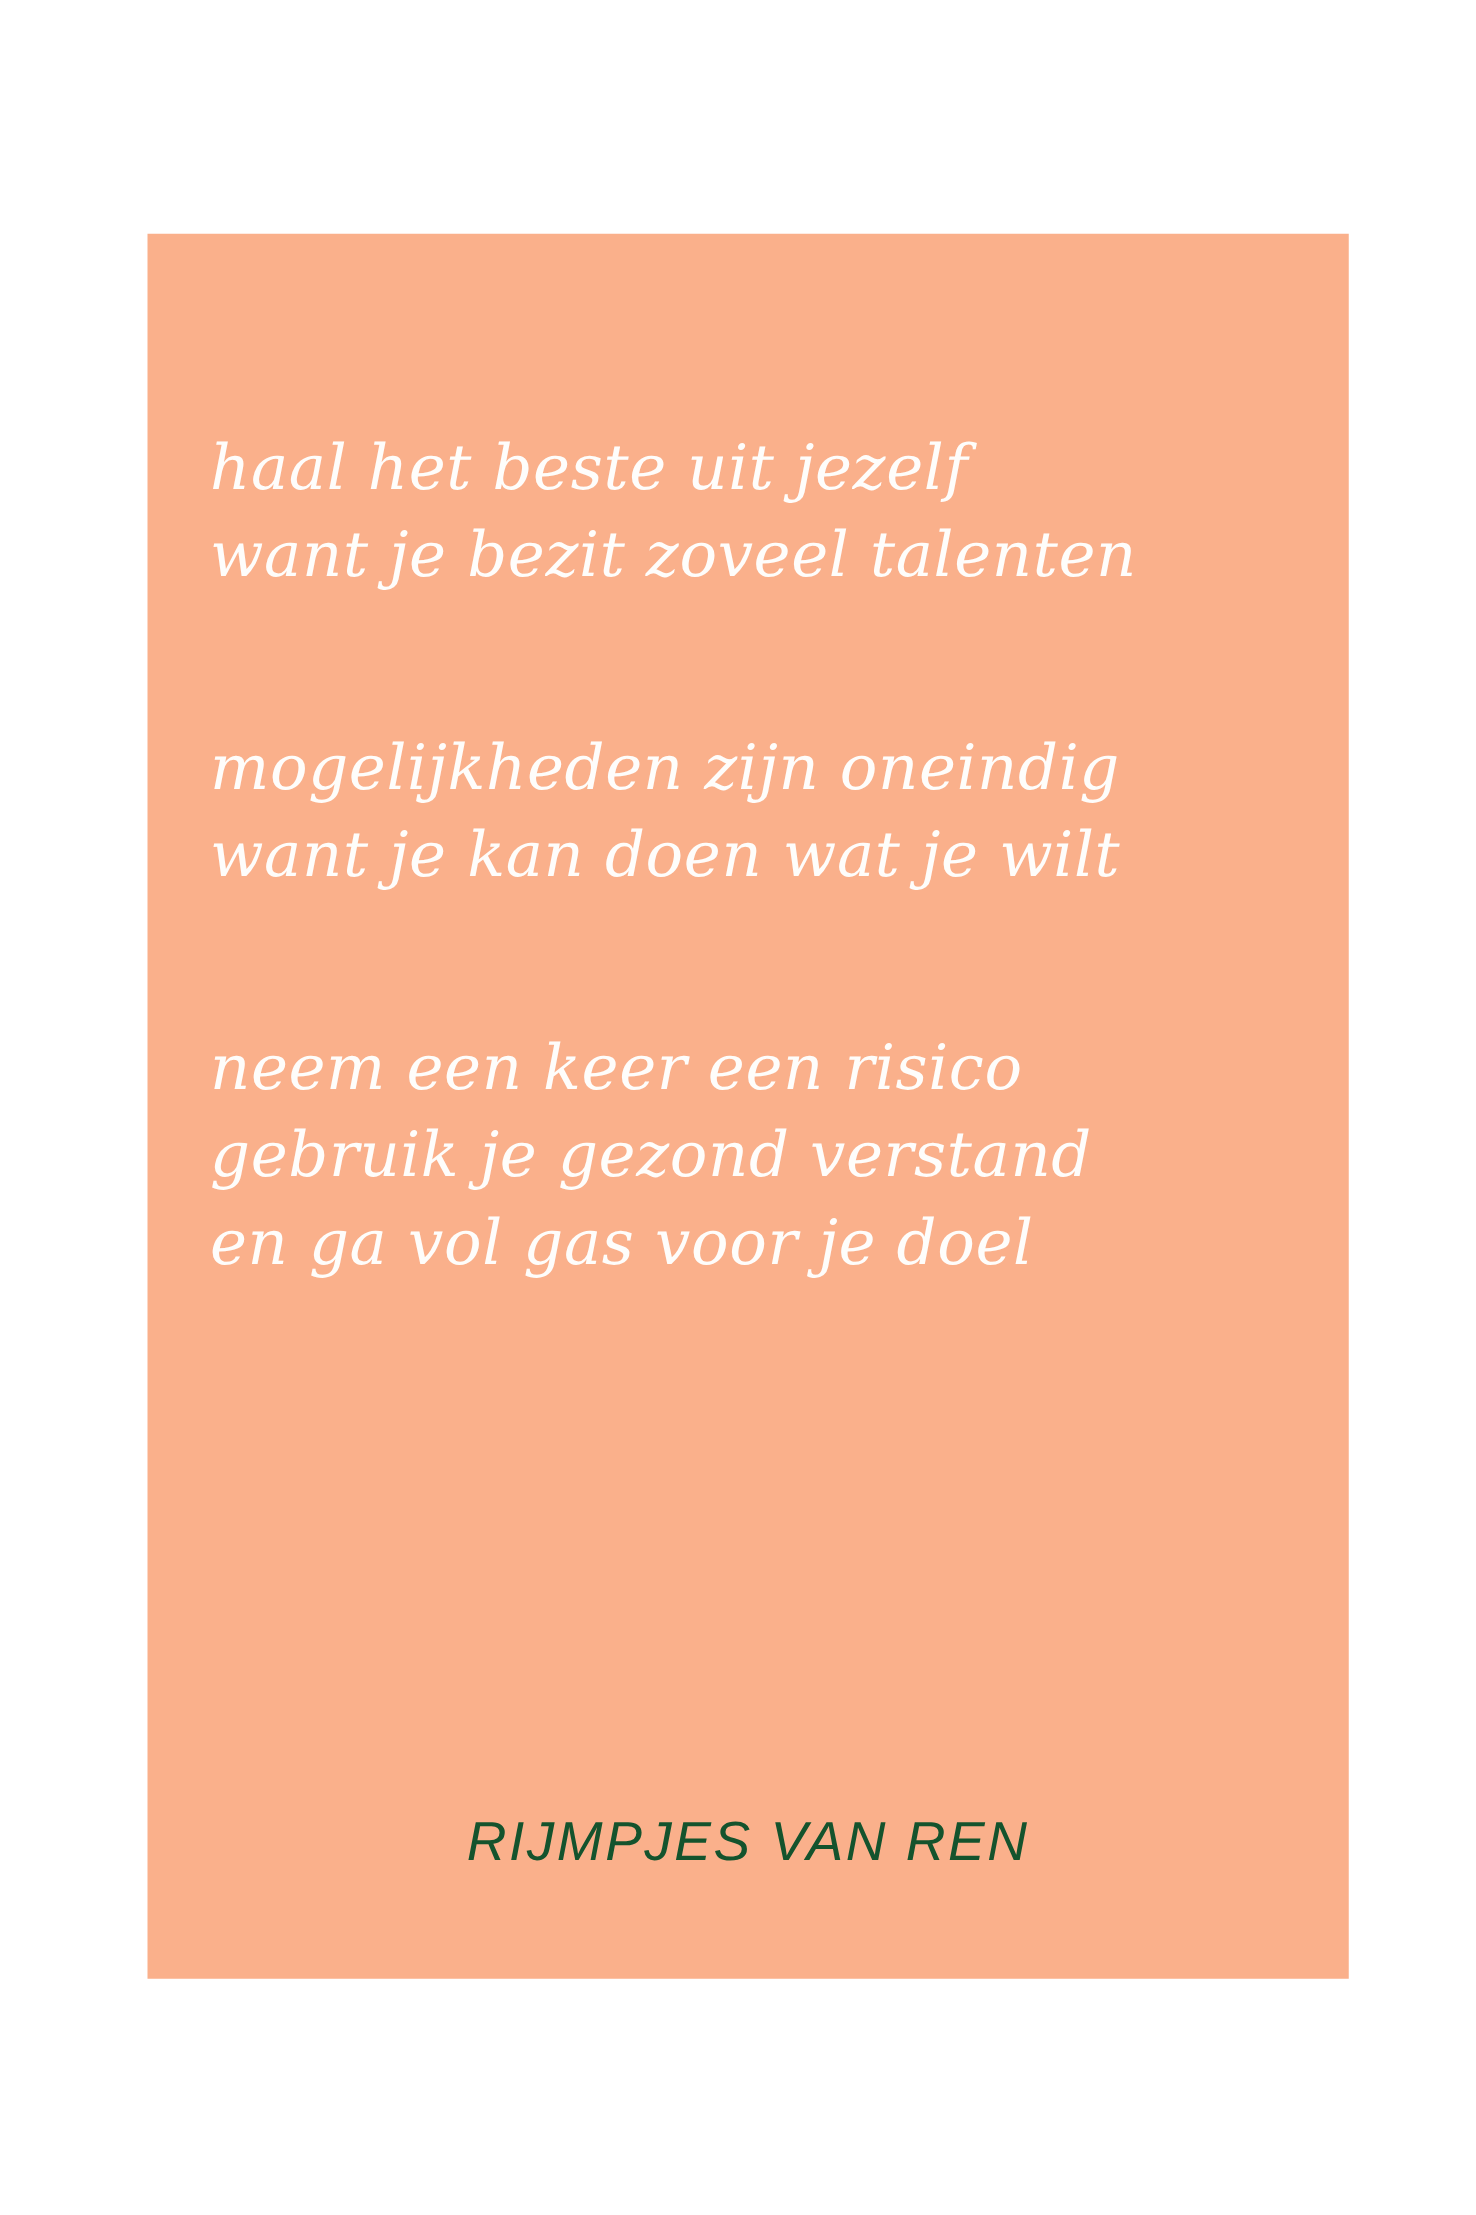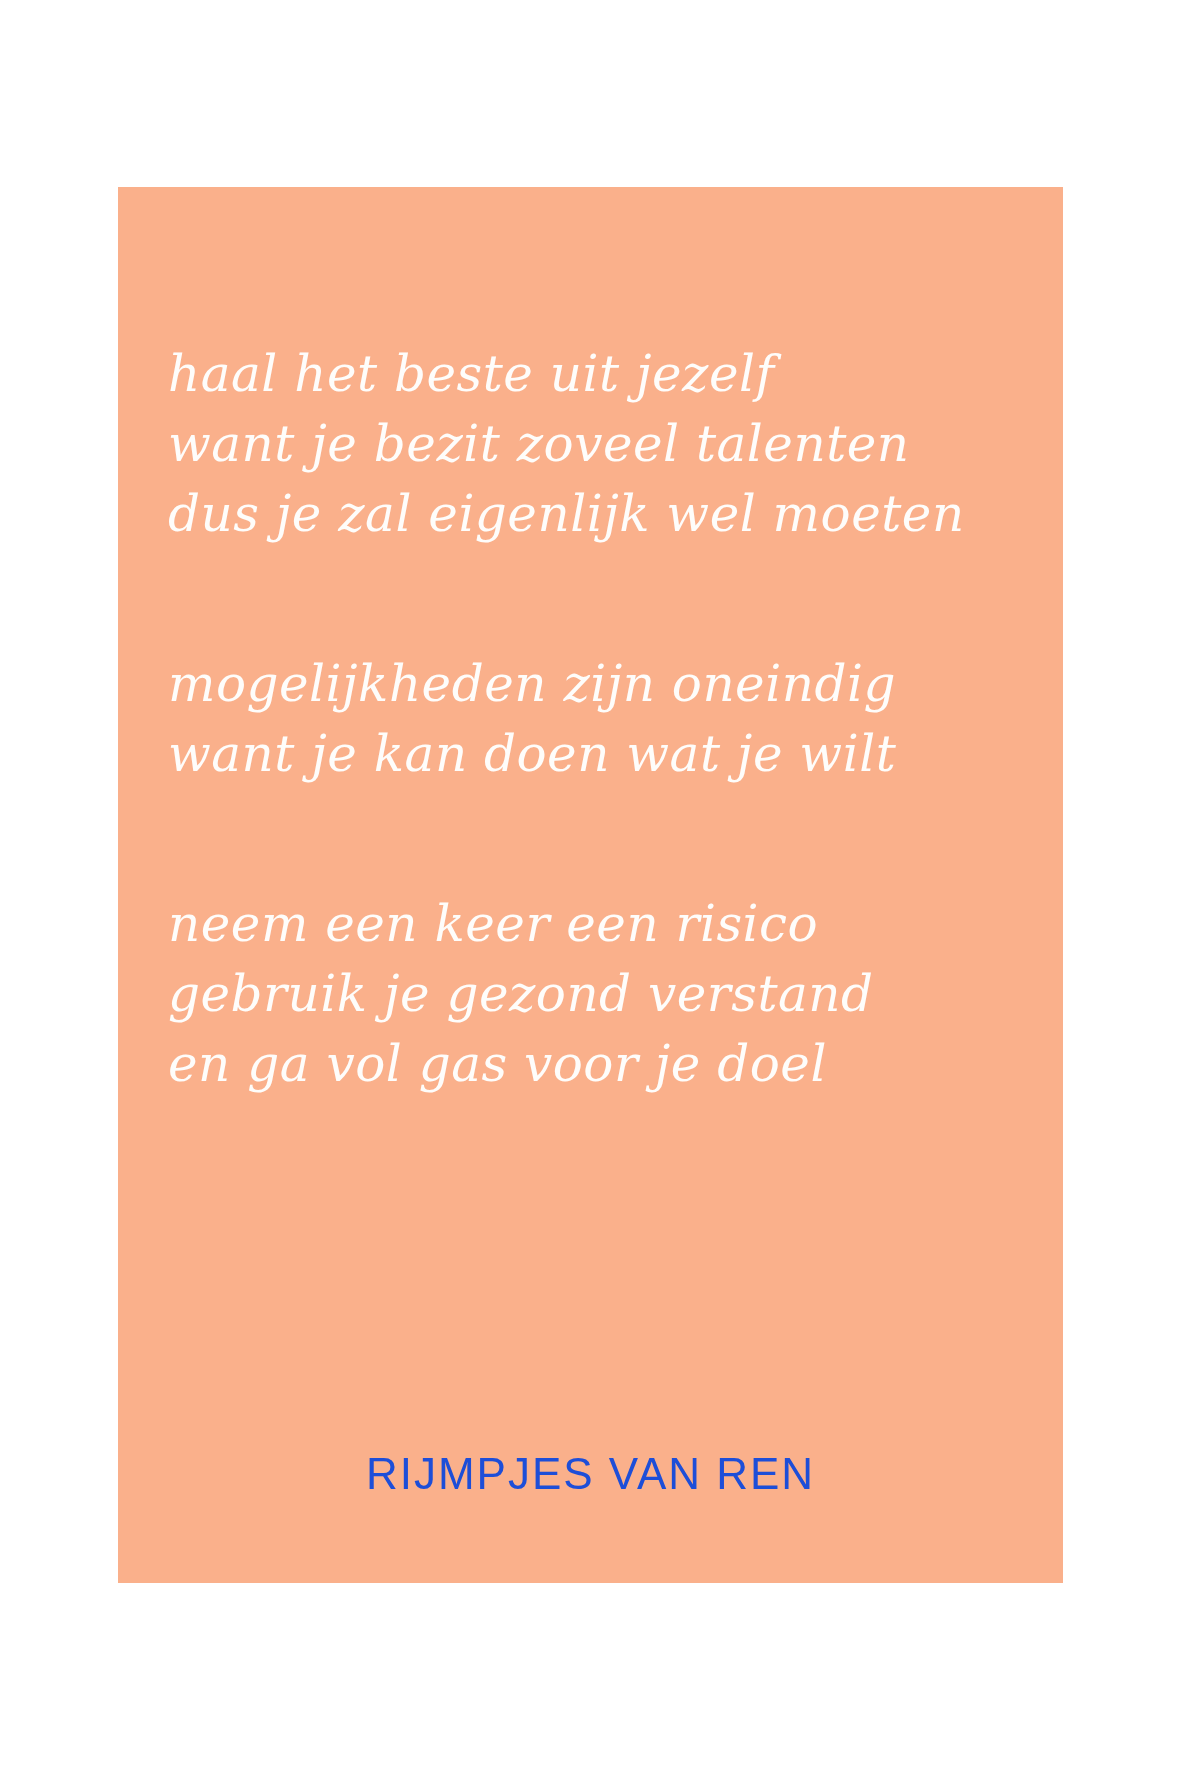--- a/index.html
+++ b/index.html
@@ -15,20 +15,21 @@
     overflow: hidden;
     font-family: "DejaVu Serif", serif;
   }
   .panel {
     position: absolute;
     left: 118px;
     top: 187px;
     width: 945px;
     height: 1396px;
     background: #FAB08B;
+    padding-left: 16px;
   }
   .poem {
     position: absolute;
     left: 50px;
     top: 152px;
     right: 30px;
     color: #FEFDFB;
   }
   .stanza {
     margin: 0 0 100px 0;
@@ -46,35 +47,35 @@
   }
   .credit {
     position: absolute;
     left: 0;
     right: 0;
     top: 1262px;
     text-align: center;
     font-family: "Liberation Sans", sans-serif;
     font-size: 44px;
     letter-spacing: 2px;
-    color: #1d4ed8;
+    color: #14532d;
     font-weight: 400;
+    font-style: italic;
   }
 </style>
 </head>
 <body>
 
 <div class="page">
   <div class="panel">
     <div class="poem">
 
       <div class="stanza">
         <div class="poem-line">haal het beste uit jezelf</div>
         <div class="poem-line">want je bezit zoveel talenten</div>
-        <div class="poem-line">dus je zal eigenlijk wel moeten</div>
       </div>
 
       <div class="stanza">
         <div class="poem-line">mogelijkheden zijn oneindig</div>
         <div class="poem-line">want je kan doen wat je wilt</div>
       </div>
 
       <div class="stanza">
         <div class="poem-line">neem een keer een risico</div>
         <div class="poem-line">gebruik je gezond verstand</div>

